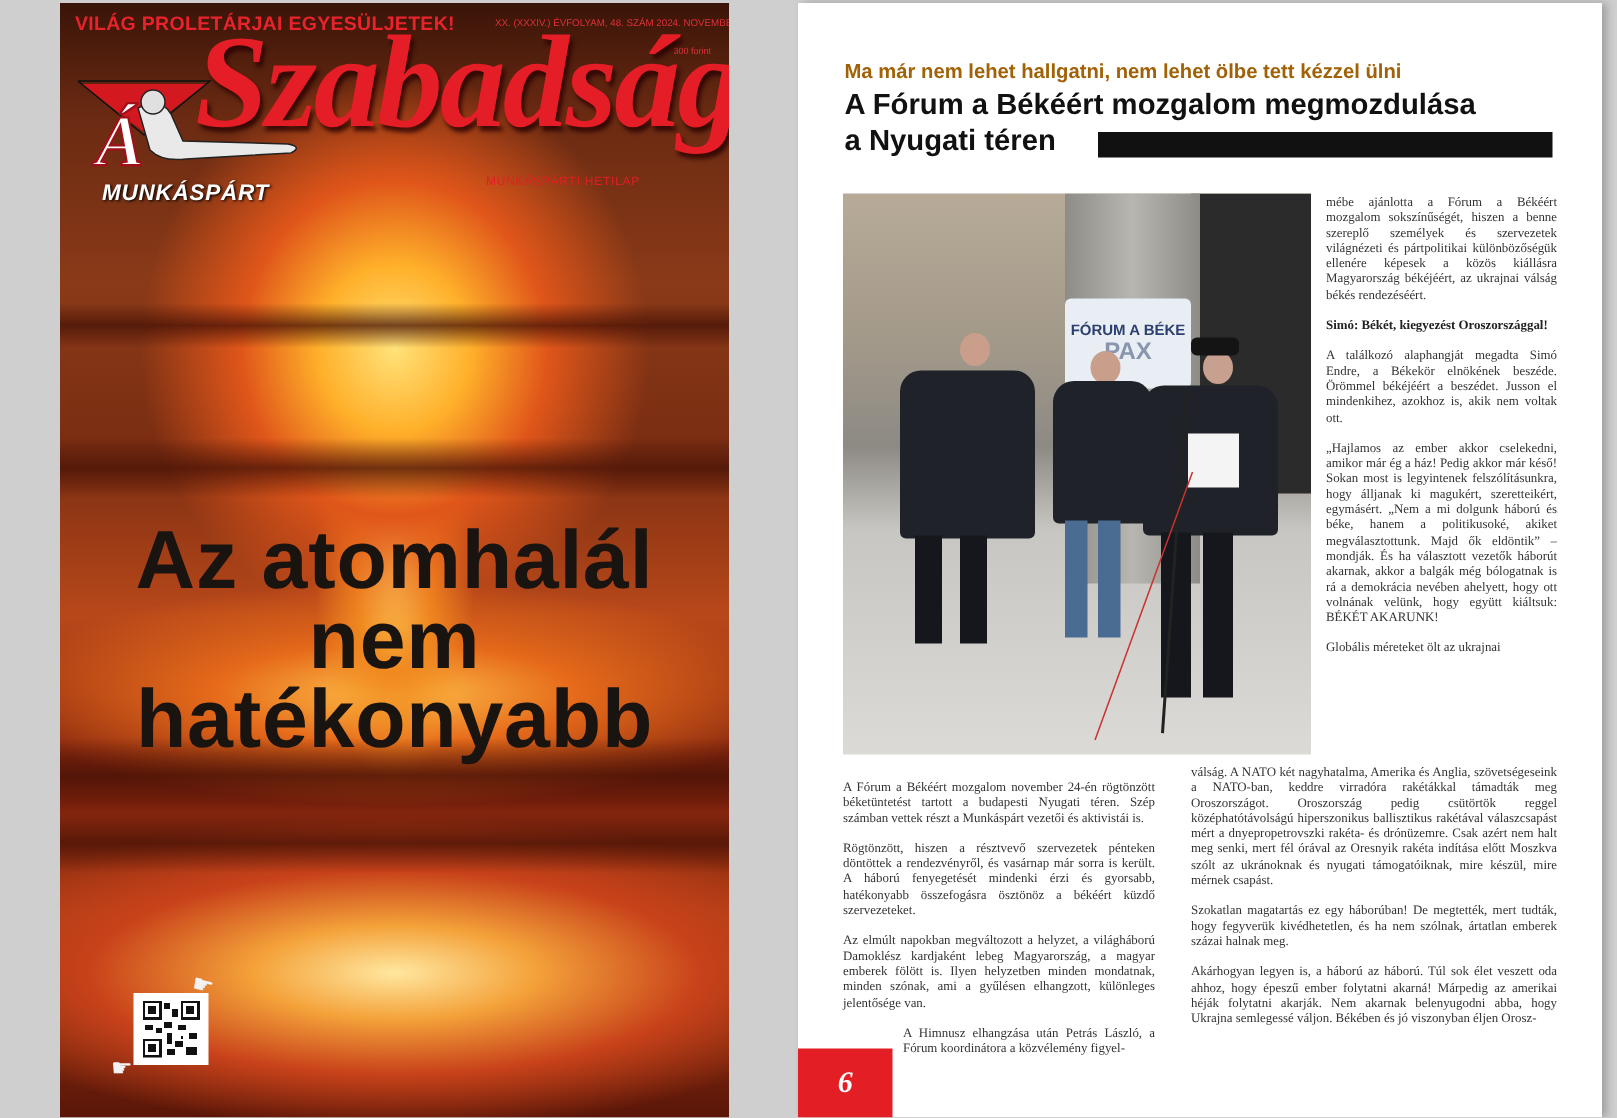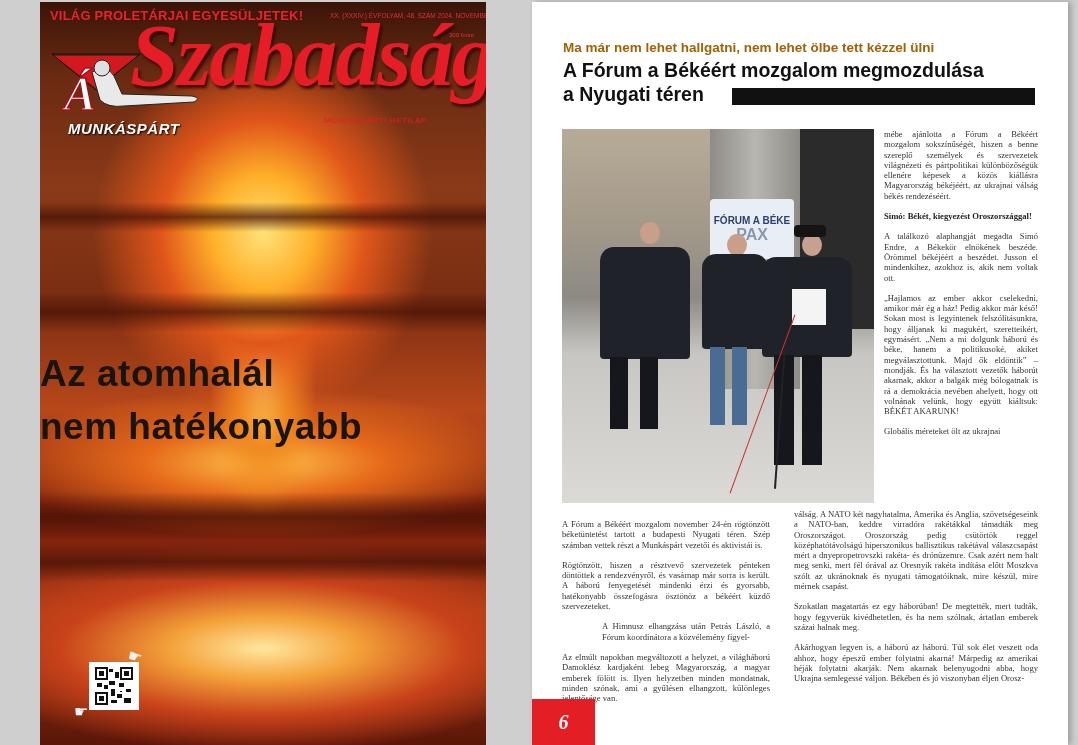--- a/index.html
+++ b/index.html
@@ -50,22 +50,22 @@
       position: absolute; left: 12px; top: 40px; width: 160px; height: 98px;
     }
     .cover .logo-text {
       position: absolute; left: 28px; top: 118px;
       font-family: "Liberation Sans", sans-serif; font-style: italic; font-weight: bold;
       font-size: 15px; color: #ffffff; letter-spacing: 0.5px;
       text-shadow: 1px 1px 2px #000;
     }
     .cover .headline {
       position: absolute; left: 0; width: 100%; top: 345px;
-      text-align: left; font-family: "Liberation Sans", sans-serif; font-weight: bold;
-      font-size: 37px; line-height: 53px; color: #1a1410; letter-spacing: 0.5px;
+      text-align: center; font-family: "Liberation Sans", sans-serif; font-weight: bold;
+      font-size: 55px; line-height: 53px; color: #1a1410; letter-spacing: 0.5px;
     }
     .cover .qr {
       position: absolute; left: 49px; top: 660px; width: 50px; height: 48px;
       background: #fff; padding: 5px;
     }
     .cover .qr svg { width: 100%; height: 100%; }
     .cover .hand { position: absolute; color: #f2f2f2; font-size: 16px; }
 
     
     .page {
@@ -213,22 +213,22 @@
     <p>mébe ajánlotta a Fórum a Békéért mozgalom sokszínűségét, hiszen a benne szereplő személyek és szervezetek világnézeti és pártpolitikai különbözőségük ellenére képesek a közös kiállásra Magyarország békéjéért, az ukrajnai válság békés rendezéséért.</p>
     <p class="sub">Simó: Békét, kiegyezést Oroszországgal!</p>
     <p>A találkozó alaphangját megadta Simó Endre, a Békekör elnökének beszéde. Örömmel békéjéért a beszédet. Jusson el mindenkihez, azokhoz is, akik nem voltak ott.</p>
     <p>„Hajlamos az ember akkor cselekedni, amikor már ég a ház! Pedig akkor már késő! Sokan most is legyintenek felszólításunkra, hogy álljanak ki magukért, szeretteikért, egymásért. „Nem a mi dolgunk háború és béke, hanem a politikusoké, akiket megválasztottunk. Majd ők eldöntik” – mondják. És ha választott vezetők háborút akarnak, akkor a balgák még bólogatnak is rá a demokrácia nevében ahelyett, hogy ott volnának velünk, hogy együtt kiáltsuk: BÉKÉT AKARUNK!</p>
     <p style="margin-bottom:16px">Globális méreteket ölt az ukrajnai</p>
   </div>
 
   <div class="col" style="left:30px; top:517px; width:208px;">
     <p>A Fórum a Békéért mozgalom november 24-én rögtönzött béketüntetést tartott a budapesti Nyugati téren. Szép számban vettek részt a Munkáspárt vezetői és aktivistái is.</p>
     <p>Rögtönzött, hiszen a résztvevő szervezetek pénteken döntöttek a rendezvényről, és vasárnap már sorra is került. A háború fenyegetését mindenki érzi és gyorsabb, hatékonyabb összefogásra ösztönöz a békéért küzdő szervezeteket.</p>
+    <p>Az elmúlt napokban megváltozott a helyzet, a világháború Damoklész kardjaként lebeg Magyarország, a magyar emberek fölött is. Ilyen helyzetben minden mondatnak, minden szónak, ami a gyűlésen elhangzott, különleges jelentősége van.</p>
     <p style="margin-left:40px">A Himnusz elhangzása után Petrás László, a Fórum koordinátora a közvélemény figyel-</p>
-    <p>Az elmúlt napokban megváltozott a helyzet, a világháború Damoklész kardjaként lebeg Magyarország, a magyar emberek fölött is. Ilyen helyzetben minden mondatnak, minden szónak, ami a gyűlésen elhangzott, különleges jelentősége van.</p>
   </div>
 
   <div class="col" style="left:262px; top:507px; width:244px;">
     <p>válság. A NATO két nagyhatalma, Amerika és Anglia, szövetségeseink a NATO-ban, keddre virradóra rakétákkal támadták meg Oroszországot. Oroszország pedig csütörtök reggel középhatótávolságú hiperszonikus ballisztikus rakétával válaszcsapást mért a dnyepropetrovszki rakéta- és drónüzemre. Csak azért nem halt meg senki, mert fél órával az Oresnyik rakéta indítása előtt Moszkva szólt az ukránoknak és nyugati támogatóiknak, mire készül, mire mérnek csapást.</p>
     <p>Szokatlan magatartás ez egy háborúban! De megtették, mert tudták, hogy fegyverük kivédhetetlen, és ha nem szólnak, ártatlan emberek százai halnak meg.</p>
     <p>Akárhogyan legyen is, a háború az háború. Túl sok élet veszett oda ahhoz, hogy épeszű ember folytatni akarná! Márpedig az amerikai héják folytatni akarják. Nem akarnak belenyugodni abba, hogy Ukrajna semlegessé váljon. Békében és jó viszonyban éljen Orosz-</p>
   </div>
 
   <div class="page-num">6</div>
 </div>

